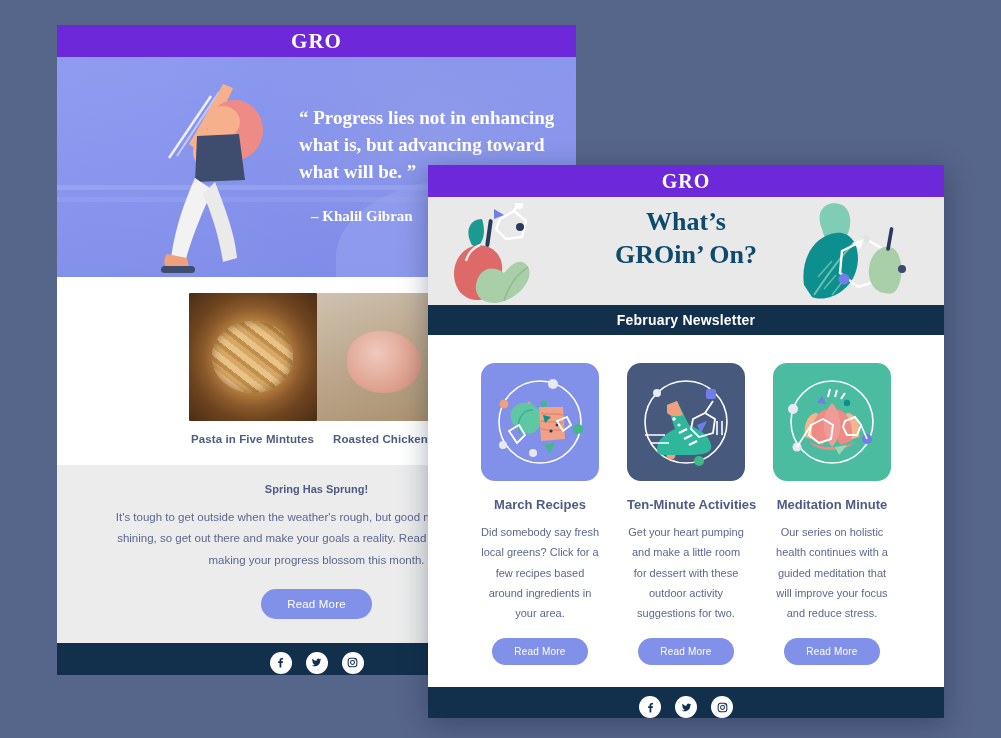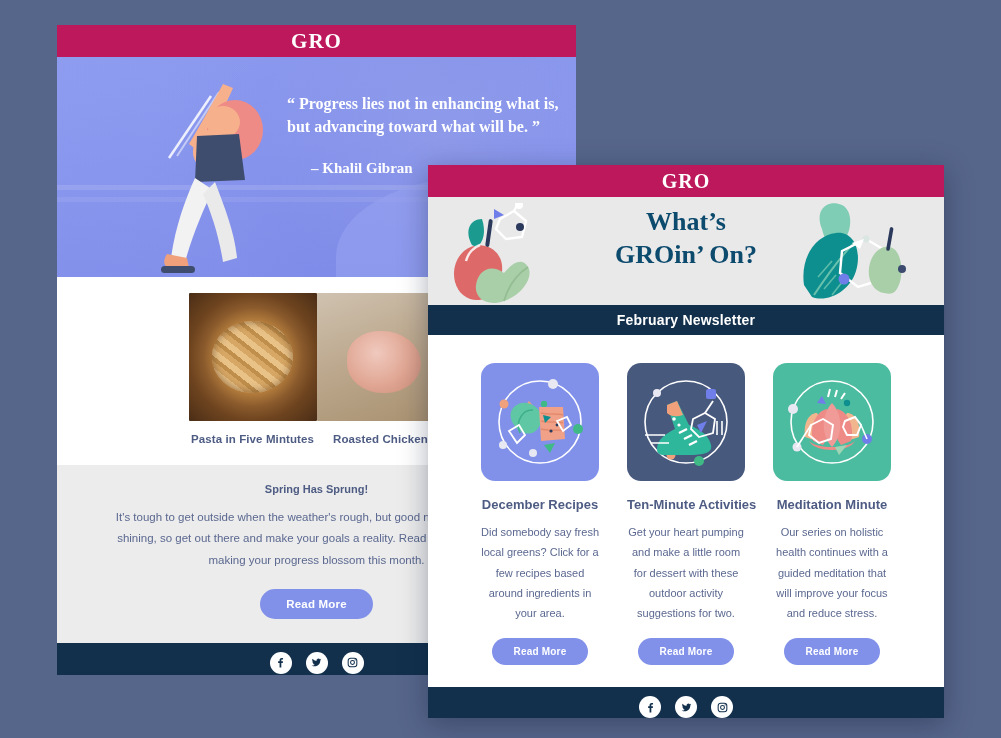--- a/index.html
+++ b/index.html
@@ -11,21 +11,21 @@
   }
   .stage { position: relative; width: 1001px; height: 738px; }
 
   
   .card { position: absolute; background: #ffffff; overflow: hidden; }
 
   
   #back-card { left: 57px; top: 25px; width: 519px; height: 650px; }
 
   .brandbar {
-    background: #be185d; color: #ffffff;
+    background: #6d28d9; color: #ffffff;
     text-align: center;
     font-family: "Liberation Serif", serif;
     font-weight: bold; letter-spacing: 1px;
   }
   #back-card .brandbar { height: 32px; line-height: 32px; font-size: 21px; }
 
   
   .hero {
     position: relative; height: 220px; background: #8e9cf0; overflow: hidden;
   }
@@ -46,21 +46,21 @@
     background: rgba(150,162,240,.6);
   }
   .yogi { position: absolute; left: 92px; bottom: 0; width: 150px; height: 215px; }
 
   .quote-wrap {
     position: absolute; left: 226px; top: 32px; width: 300px;
     color: #ffffff;
     font-family: "Liberation Serif", serif;
   }
   .quote-text {
-    font-size: 16px; font-weight: bold; line-height: 1.42; margin: 4px;
+    font-size: 19px; font-weight: bold; line-height: 1.42; margin: 16px;
   }
   .quote-author {
     margin: 22px 0 0 28px; font-size: 15px; font-weight: bold;
   }
 
   
   .photo-row {
     display: flex; justify-content: center; 
     padding: 16px 0 0 0; background: #fff;
   }
@@ -115,21 +115,21 @@
   .spring h3 {
     margin: 0 0 12px 0; font-size: 11px; font-weight: bold; color: #4e5c84;
   }
   .spring p {
     margin: 0; font-size: 11.5px; line-height: 1.85; color: #5b6890;
   }
   .btn-readmore {
     display: inline-block; margin-top: 18px;
     background: #8191ea; color: #ffffff;
     border-radius: 18px; padding: 9px 26px;
-    font-size: 11.5px; font-weight: bold; letter-spacing: .2px;
+    font-size: 11.5px; font-weight: normal; letter-spacing: .2px;
     border: none; cursor: pointer;
   }
 
   
   .socialbar {
     background: #12304c; display: flex; align-items: center; justify-content: center; gap: 14px;
   }
   #back-card .socialbar { height: 40px; }
   .soc {
     width: 22px; height: 22px; border-radius: 50%; background: #ffffff;
@@ -321,21 +321,21 @@
             <path d="M58 44 L82 44 L84 76 L60 78 Z" fill="#f0a188" rx="4"></path>
             <path d="M60 50 C68 52 76 50 82 52 M60 58 C68 60 76 58 82 60 M60 66 C68 68 76 66 82 68" stroke="#e38a6e" stroke-width="1.4" fill="none"></path>
             <path d="M62 52 L70 54 L64 60 Z" fill="#0e8f8f"></path>
             <circle cx="70" cy="68" r="1.6" fill="#2b3a5c"></circle>
             <circle cx="76" cy="62" r="1.4" fill="#2b3a5c"></circle>
             <path d="M28 68 L38 62 L44 72 L36 80 Z" fill="none" stroke="#ffffff" stroke-width="1.8"></path>
             <path d="M76 58 L86 54 L90 62 L82 68 Z" fill="none" stroke="#ffffff" stroke-width="1.8"></path>
             <path d="M63 82 L74 80 L69 90 Z" fill="#3fba86"></path>
           </svg>
         </div>
-        <h4>December Recipes</h4>
+        <h4>March Recipes</h4>
         <p>Did somebody say fresh local greens? Click for a few recipes based around ingredients in your area.</p>
         <button class="btn-readmore">Read More</button>
       </div>
 
       <div class="tile">
         <div class="tile-img t-activity">
           <svg viewBox="0 0 118 118">
             <circle cx="59" cy="59" r="41" fill="none" stroke="#ffffff" stroke-width="1.6"></circle>
             <circle cx="30" cy="30" r="4" fill="#e8e8f2"></circle>
             <rect x="79" y="26" width="10" height="10" rx="2" fill="#6f7ee8"></rect>

